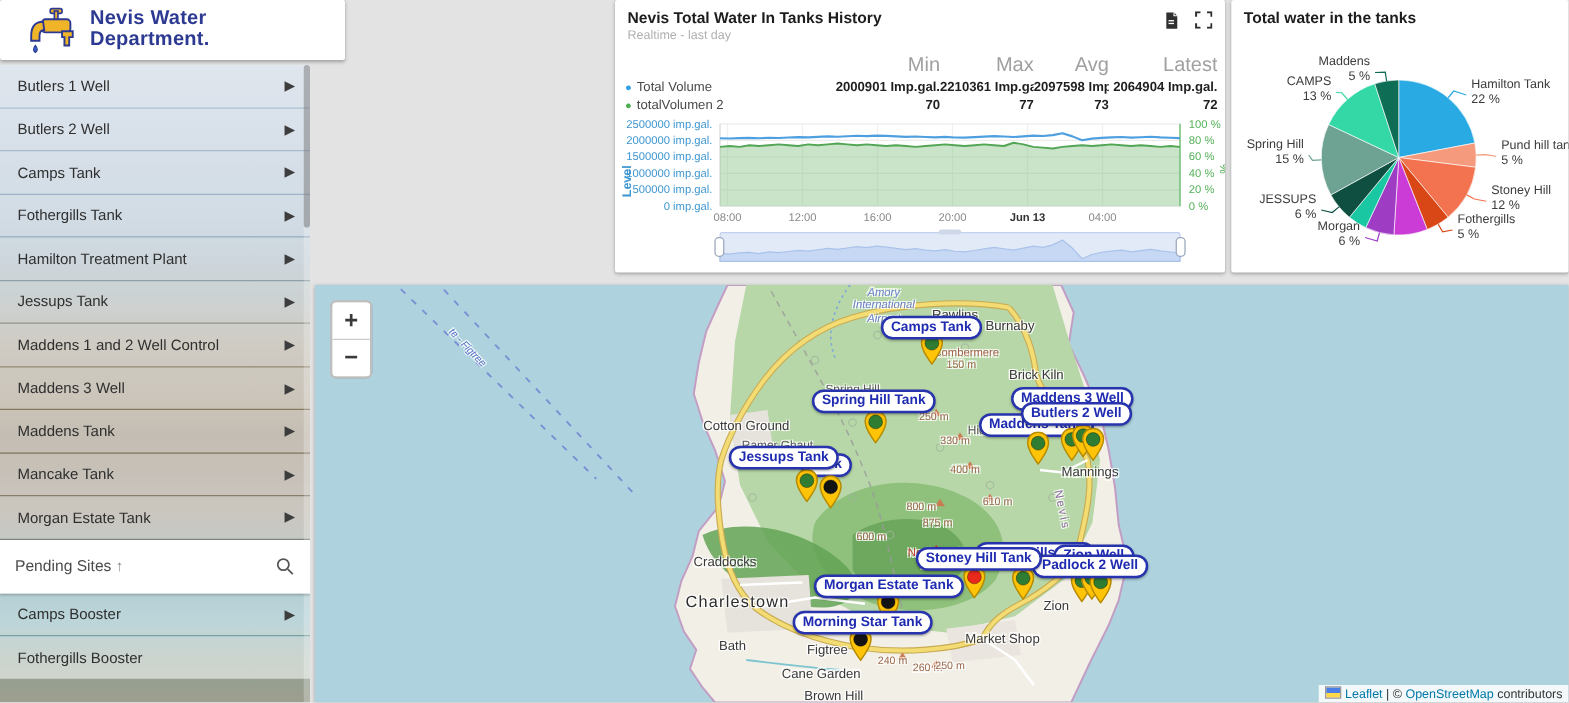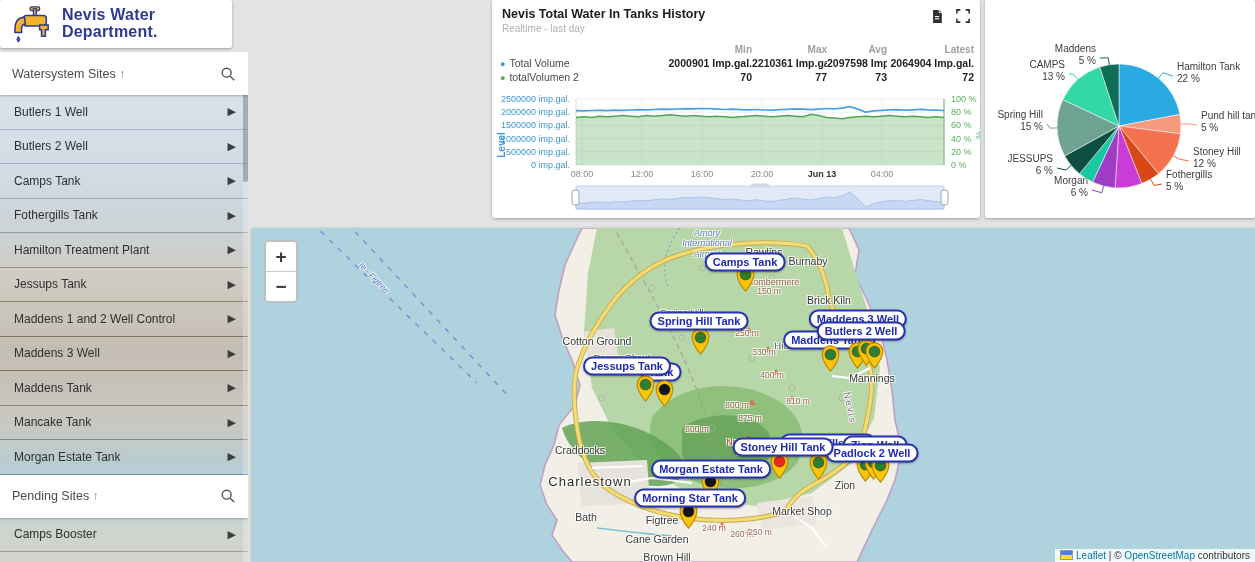--- a/index.html
+++ b/index.html
@@ -1,21 +1,21 @@
 <!DOCTYPE html>
 <html><head>
 <meta charset="utf-8">
 <style>
   html,body{margin:0;padding:0;background:#e3e3e3;font-family:"Liberation Sans",sans-serif;}
   #stage{position:relative;width:1255px;height:562px;overflow:hidden;background:#e3e3e3;}
   .card{background:#fff;box-shadow:0 1px 3px rgba(0,0,0,.3);border-radius:2px;}
 
   
   #sidebar{position:absolute;left:0;top:0;width:248px;height:562px;}
-  #logo-card{position:absolute;left:0;top:0;width:232px;height:48px;display:flex;align-items:center;gap:8px;padding-left:12px;box-sizing:border-box;background:#fff;box-shadow:0 1px 3px rgba(0,0,0,.3);}
+  #logo-card{position:absolute;left:0;top:0;width:276px;height:48px;display:flex;align-items:center;gap:8px;padding-left:22px;box-sizing:border-box;background:#fff;box-shadow:0 1px 3px rgba(0,0,0,.3);}
   .brand-text{color:#2c3a92;font-weight:bold;font-size:16px;line-height:1.05;letter-spacing:.2px;}
   #site-list{position:absolute;left:0;top:52px;width:248px;height:510px;overflow:hidden;
     background:linear-gradient(180deg,#b9c7d7 0%,#adbfd2 8%,#a3b7cb 16%,#9bb1c5 24%,#92a6b5 30%,#8e9c9d 36%,#968e7b 44%,#8c7e67 52%,#7d6e57 58%,#827562 64%,#8c8171 70%,#7b8a81 76%,#5d92a0 82%,#69a2ab 87%,#8ea193 93%,#9e9e8f 100%);}
   .s-head{height:43px;background:#fff;display:flex;align-items:center;justify-content:space-between;padding:0 12px;box-shadow:0 1px 2px rgba(0,0,0,.25);position:relative;z-index:2;}
   .s-head .t{font-size:12.5px;color:#4c4c4c;}
   .s-head .arr{color:#8a8a8a;font-size:12px;}
   .s-row{height:33.5px;margin-bottom:1px;background:rgba(255,255,255,.55);display:flex;align-items:center;justify-content:space-between;padding:0 12px 0 14px;}
   .s-row .lbl{font-size:12px;color:#2f2f2f;}
   .s-row .tri{font-size:11px;color:#3d3d3d;}
   #sb-scroll{position:absolute;right:0;top:52px;width:5px;height:510px;background:rgba(255,255,255,.25);}
@@ -24,21 +24,21 @@
   
   #tank-card{position:absolute;left:252px;top:0;width:236px;height:218px;}
   #hist-card{position:absolute;left:492px;top:0;width:488px;height:218px;}
   #pie-card{position:absolute;left:985px;top:0;width:270px;height:218px;}
   .card-title{font-size:12.5px;font-weight:bold;color:#1d1d1d;padding:7px 10px 0 10px;}
   .card-sub{font-size:10px;color:#b0b0b0;padding:2px 10px 0 10px;}
   #hist-icons{position:absolute;top:9px;right:10px;display:flex;gap:12px;}
   #hist-icons svg{display:block;cursor:pointer;}
   #stats{position:absolute;top:43px;left:8px;width:474px;border-collapse:collapse;font-size:10.5px;table-layout:fixed;}
   #stats td{padding:1px 0;white-space:nowrap;overflow:hidden;}
-  #stats .hdr td{color:#a0a0a0;font-size:10px;text-align:right;font-weight:bold;}
+  #stats .hdr td{color:#a0a0a0;font-size:16px;text-align:right;}
   #stats .val{text-align:right;font-weight:bold;color:#1f1f1f;font-size:10.5px;}
   #stats .nm{color:#4a4a4a;text-align:left;font-size:10.5px;}
   #stats .dot{font-size:9px;margin-right:4px;}
   #hist-chart{position:absolute;left:0;top:90px;}
   #pie-svg{position:absolute;left:0;top:0;}
 
   
   #map{position:absolute;left:252px;top:228px;width:1003px;height:334px;overflow:hidden;background:#aed3de;box-shadow:0 1px 3px rgba(0,0,0,.3);}
   #map-base{position:absolute;left:0;top:0;z-index:1;}
   .m-label{position:absolute;transform:translate(-50%,-50%);white-space:pre-line;text-align:center;z-index:5;pointer-events:none;
@@ -76,27 +76,20 @@
         <path d="M13,13 C5,13 3,19 3,25 v4 h7 v-4 c0-4 2-5 4-5 z" fill="#f0b429" stroke="#2c3a92" stroke-width="1.6"></path>
         <path d="M29,21 h9 v5 h-3 v7 h-4 v-7 h-2 z" fill="#f0b429" stroke="#2c3a92" stroke-width="1.6"></path>
         <path d="M6.5,33 q-3,4 0,6 q3.2,-2 0,-6 z" fill="#3a63c8" stroke="#2c3a92" stroke-width="1"></path>
       </svg>
       <div class="brand-text">
         <div>Nevis Water</div>
         <div>Department.</div>
       </div>
     </div>
     <div id="site-list">
-        <div class="s-head">
-          <span class="t">Watersystem Sites <span class="arr">↑</span></span>
-          <svg width="16" height="16" viewBox="0 0 18 18">
-            <circle cx="7.5" cy="7.5" r="5" fill="none" stroke="#555" stroke-width="1.6"></circle>
-            <line x1="11.5" y1="11.5" x2="16" y2="16" stroke="#555" stroke-width="1.6"></line>
-          </svg>
-        </div>
         <div class="s-row">
           <span class="lbl">Butlers 1 Well</span>
           <span class="tri">▶</span>
         </div>
         <div class="s-row">
           <span class="lbl">Butlers 2 Well</span>
           <span class="tri">▶</span>
         </div>
         <div class="s-row">
           <span class="lbl">Camps Tank</span>
@@ -284,20 +277,21 @@
         <text x="58" y="130" text-anchor="end" font-size="10" fill="#3c3c3c" font-family="Liberation Sans, sans-serif">15 %</text>
         <path d="M134,126 L77.9,99.6 A62,62 0 0 1 114.8,67.0 Z" fill="#34d7a6" stroke="#fff" stroke-width="0.5"></path>
         <polyline points="93.0,79.5 88.4,74.2 84,74" fill="none" stroke="#34d7a6" stroke-width="1"></polyline>
         <text x="80" y="68" text-anchor="end" font-size="10" fill="#3c3c3c" font-family="Liberation Sans, sans-serif">CAMPS</text>
         <text x="80" y="80" text-anchor="end" font-size="10" fill="#3c3c3c" font-family="Liberation Sans, sans-serif">13 %</text>
         <path d="M134,126 L114.8,67.0 A62,62 0 0 1 134.0,64.0 Z" fill="#0d6e55" stroke="#fff" stroke-width="0.5"></path>
         <polyline points="124.3,64.8 123.2,57.8 115,58" fill="none" stroke="#0d6e55" stroke-width="1"></polyline>
         <text x="111" y="52" text-anchor="end" font-size="10" fill="#3c3c3c" font-family="Liberation Sans, sans-serif">Maddens</text>
         <text x="111" y="64" text-anchor="end" font-size="10" fill="#3c3c3c" font-family="Liberation Sans, sans-serif">5 %</text>
       </svg>
+    <div class="card-title" style="position:absolute;top:0;left:0;">Total water in the tanks</div>
   </div>
 
   <div id="map">
     <svg id="map-base" width="1003" height="334">
       <rect width="1003" height="334" fill="#aed3de"></rect>
       <line x1="60" y1="-5" x2="225" y2="155" stroke="#7b8fd4" stroke-width="1.5" stroke-dasharray="5 7"></line>
       <line x1="95" y1="-5" x2="258" y2="170" stroke="#7b8fd4" stroke-width="1.5" stroke-dasharray="5 7"></line>
       <path d="M330,0 L322,17 L313,37 L307,62 L303,87 L311,112 L320,132 L328,157 L323,177 L307,197 L302,217 L293,237 L288,257 L295,277 L305,292 L300,307 L310,322 L320,334 L605,334 L620,302 L635,272 L643,252 L650,222 L643,192 L640,162 L635,132 L628,102 L615,72 L603,47 L607,22 L597,0 Z" fill="#f2efe7" stroke="#c39ec4" stroke-width="1.6"></path>
       <path d="M345,0 L590,0 L602,40 L618,90 L628,140 L622,190 L600,235 L560,265 L505,278 L450,272 L400,245 L362,205 L340,160 L332,105 L336,45 Z" fill="#b7d7a8"></path>
       <path d="M400,190 C420,160 470,150 510,165 C545,178 560,205 545,235 C525,262 470,268 435,250 C408,235 392,215 400,190 Z" fill="#8fc17c"></path>

